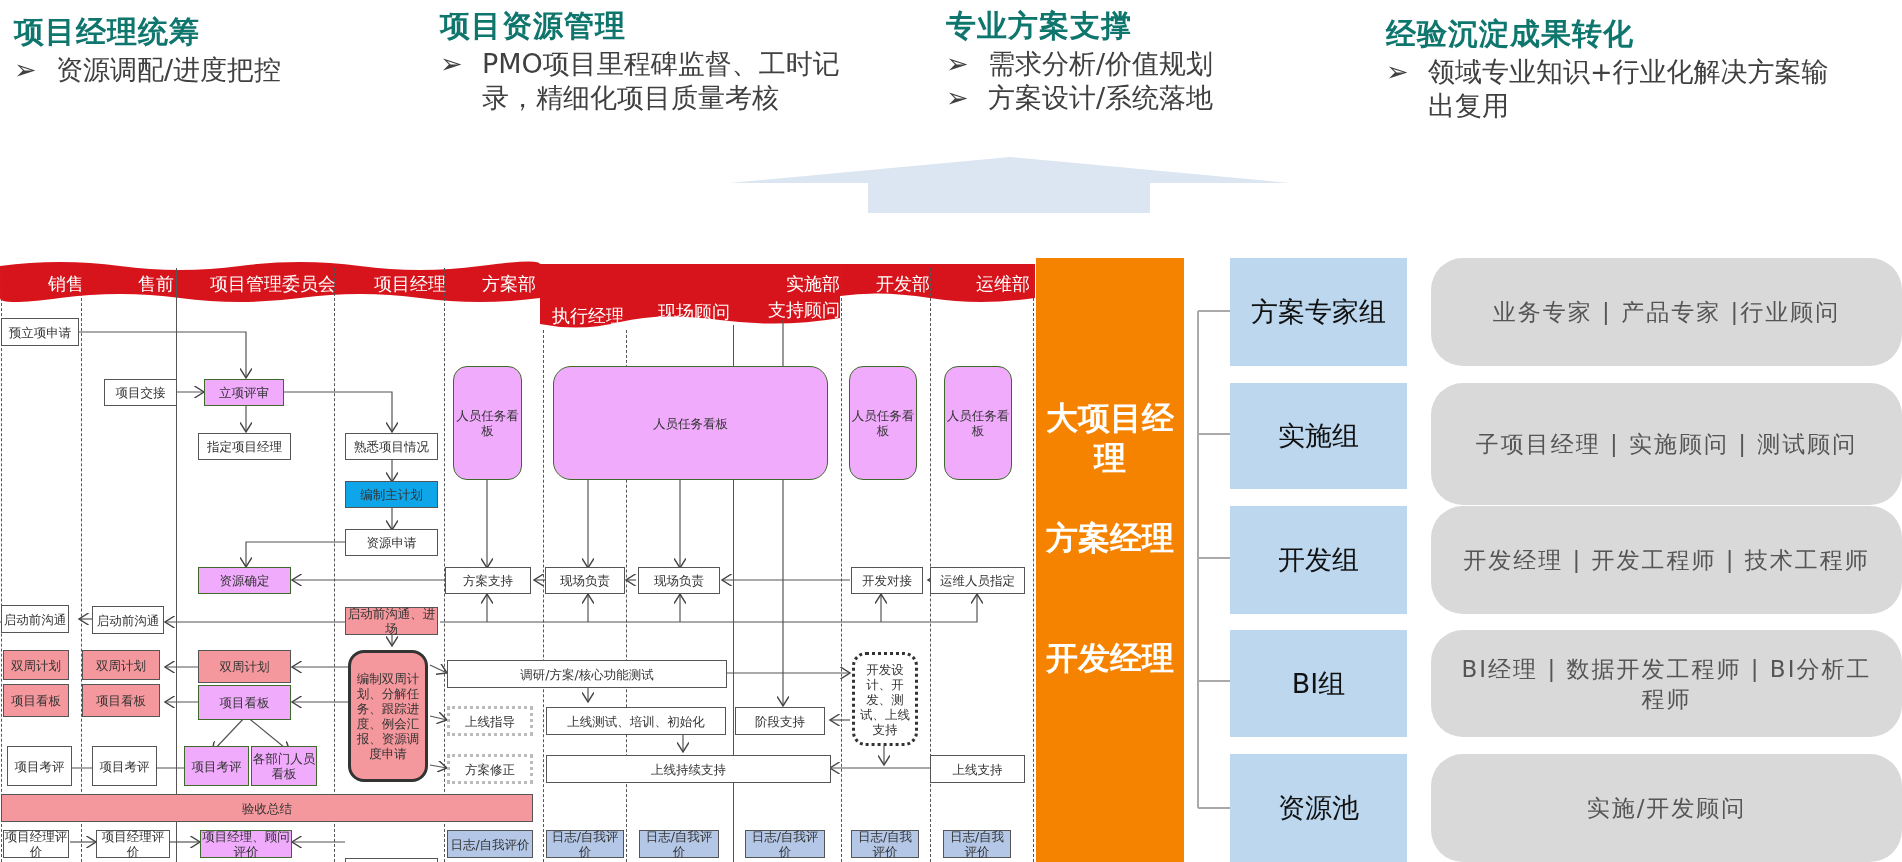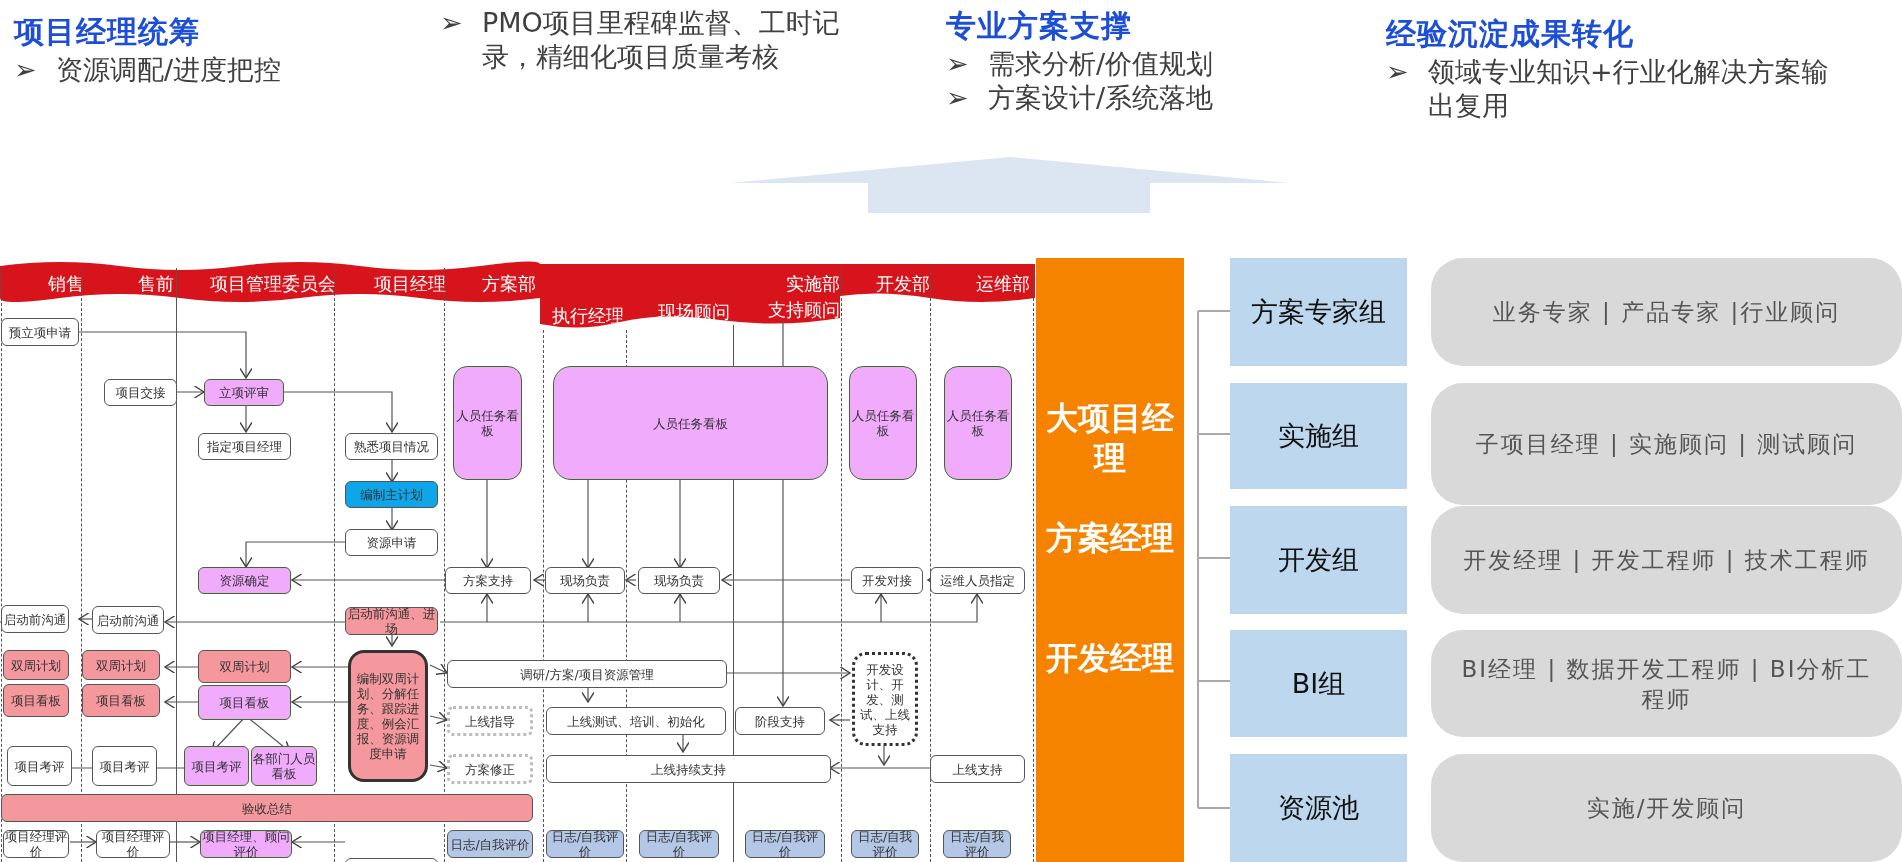--- a/index.html
+++ b/index.html
@@ -1,23 +1,23 @@
 <!DOCTYPE html>
 <html><head>
 <meta charset="utf-8">
 <style>
   html,body{margin:0;padding:0;background:#fff;}
   body{width:1902px;height:862px;position:relative;overflow:hidden;font-family:"DejaVu Sans","Liberation Sans",sans-serif;}
   .abs{position:absolute;}
-  .h-title{color:#1d4ed8;font-weight:bold;font-size:30px;letter-spacing:1px;}
+  .h-title{color:#0f766e;font-weight:bold;font-size:30px;letter-spacing:1px;}
   .bullet{color:#404040;font-size:27px;line-height:34px;}
   .bullet .mark{display:inline-block;width:42px;}
   .lane-head{color:#fff;font-size:18px;text-align:right;}
   .lane-line{position:absolute;top:268px;bottom:0;border-left:1px dashed #555;}
-  .box{position:absolute;box-sizing:border-box;border:1.5px solid #555;border-radius:6px;background:#fff;
+  .box{position:absolute;box-sizing:border-box;border:1.5px solid #555;border-radius:0;background:#fff;
        display:flex;align-items:center;justify-content:center;text-align:center;font-size:12.5px;color:#333;line-height:15px;}
   .green{background:#f0abfc;border-color:#3f6b2a;}
   .pink{background:#f4989d;border-color:#555;}
   .lpink{background:#0ea5e9;}
   .blue{background:#b4c7e7;border-color:#555;}
   .dash{border:3px dotted #bbb;}
   .ddot{border:3px dotted #333;border-radius:14px;}
   .thick{border:3px solid #333;border-radius:16px;}
   .grp{position:absolute;background:#bdd7ee;color:#111;font-size:27px;display:flex;align-items:center;justify-content:center;}
   .desc{position:absolute;background:#d9d9d9;color:#555;font-size:23px;letter-spacing:2px;display:flex;align-items:center;justify-content:center;text-align:center;line-height:30px;padding:0 20px;box-sizing:border-box;border-radius:32px;}
@@ -25,20 +25,21 @@
   .mgr{position:absolute;color:#fff;font-weight:bold;font-size:32px;line-height:40px;text-align:center;width:148px;}
 </style>
 </head>
 <body>
 
 <div class="abs" style="left:14px;top:12px;">
   <div class="h-title">项目经理统筹</div>
   <div class="bullet"><span class="mark">➢</span><span>资源调配/进度把控</span></div>
 </div>
 <div class="abs" style="left:440px;top:6px;width:440px;">
+  <div class="h-title">项目资源管理</div>
   <div class="bullet" style="display:flex;">
       <span class="mark" style="flex:none;">➢</span>
       <span>PMO项目里程碑监督、工时记录，精细化项目质量考核</span>
     </div>
 </div>
 <div class="abs" style="left:946px;top:6px;">
   <div class="h-title">专业方案支撑</div>
   <div class="bullet"><span class="mark">➢</span><span>需求分析/价值规划</span></div>
   <div class="bullet"><span class="mark">➢</span><span>方案设计/系统落地</span></div>
 </div>
@@ -162,21 +163,21 @@
 
 <div class="box pink" style="left:3px;top:650px;width:66px;height:30px;">双周计划</div>
 <div class="box pink" style="left:82px;top:650px;width:78px;height:30px;">双周计划</div>
 <div class="box pink" style="left:198px;top:650px;width:93px;height:33px;">双周计划</div>
 <div class="box pink" style="left:3px;top:684px;width:66px;height:33px;">项目看板</div>
 <div class="box pink" style="left:82px;top:684px;width:78px;height:33px;">项目看板</div>
 <div class="box green" style="left:198px;top:685px;width:93px;height:35px;">项目看板</div>
 
 <div class="box pink thick" style="left:348px;top:650px;width:80px;height:132px;padding:4px;">编制双周计划、分解任务、跟踪进度、例会汇报、资源调度申请</div>
 
-<div class="box" style="left:447px;top:660px;width:280px;height:28px;">调研/方案/项目资源管理</div>
+<div class="box" style="left:447px;top:660px;width:280px;height:28px;">调研/方案/核心功能测试</div>
 <div class="box ddot" style="left:852px;top:652px;width:66px;height:94px;padding:2px;">开发设计、开发、测试、上线支持</div>
 <div class="box dash" style="left:447px;top:706px;width:86px;height:30px;">上线指导</div>
 <div class="box" style="left:546px;top:707px;width:180px;height:28px;">上线测试、培训、初始化</div>
 <div class="box" style="left:735px;top:707px;width:90px;height:28px;">阶段支持</div>
 <div class="box dash" style="left:447px;top:754px;width:86px;height:30px;">方案修正</div>
 <div class="box" style="left:546px;top:755px;width:285px;height:28px;">上线持续支持</div>
 <div class="box" style="left:930px;top:755px;width:95px;height:28px;">上线支持</div>
 
 <div class="box" style="left:7px;top:746px;width:65px;height:40px;">项目考评</div>
 <div class="box" style="left:92px;top:746px;width:65px;height:40px;">项目考评</div>

